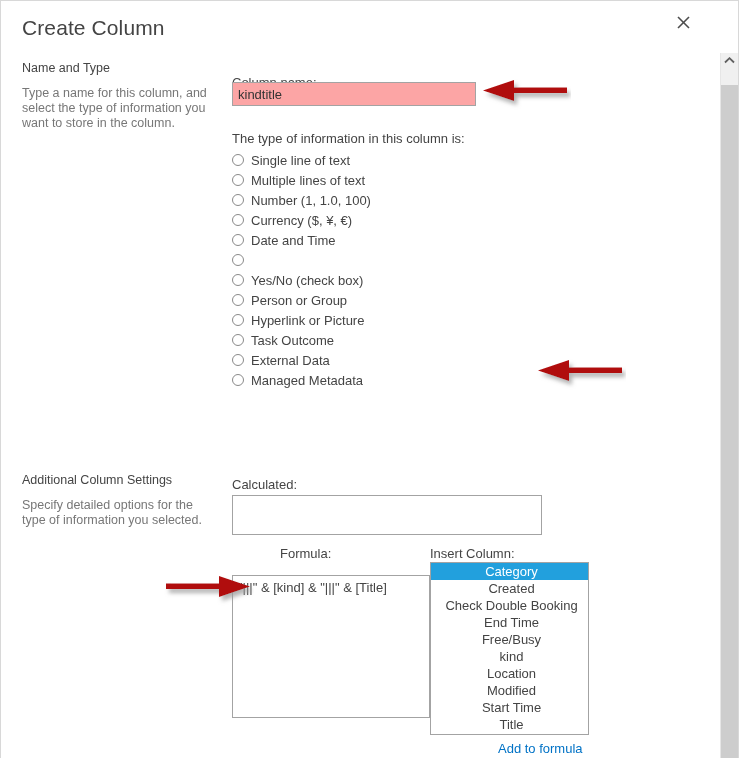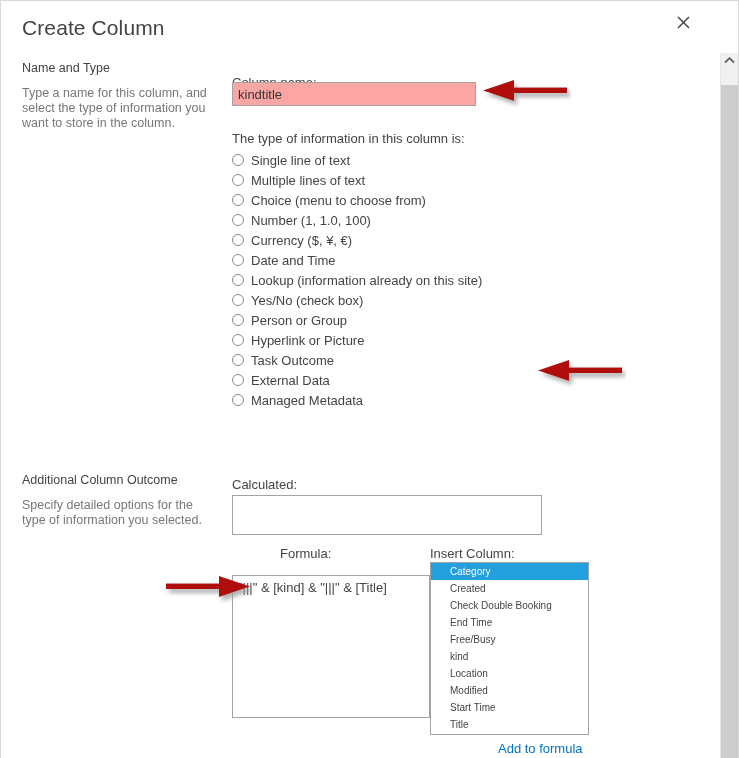--- a/index.html
+++ b/index.html
@@ -193,27 +193,28 @@
     left: 429px;
     top: 561px;
     width: 159px;
     height: 173px;
     box-sizing: border-box;
     border: 1px solid #a3a3a3;
     background: #ffffff;
     overflow: hidden;
   }
   .list-option {
-    font-size: 10px;
+    font-size: 13px;
     color: #444444;
     line-height: 17px;
     height: 17px;
-    padding-left: 19px;
+    padding-left: 4px;
     white-space: nowrap;
     cursor: default;
+    text-align: center;
   }
   .list-option.selected {
     background: #22a0dd;
     color: #ffffff;
   }
 
   #add-to-formula {
     position: absolute;
     left: 497px;
     top: 740px;
@@ -289,37 +290,32 @@
     <div class="radio-row">
       <span class="radio-mark"></span>
       <span class="radio-label">Single line of text</span>
     </div>
     <div class="radio-row">
       <span class="radio-mark"></span>
       <span class="radio-label">Multiple lines of text</span>
     </div>
     <div class="radio-row">
       <span class="radio-mark"></span>
-      <span class="radio-label">Choice (menu to choose from)</span>
-    </div>
-    <div class="radio-row">
-      <span class="radio-mark"></span>
       <span class="radio-label">Number (1, 1.0, 100)</span>
     </div>
     <div class="radio-row">
       <span class="radio-mark"></span>
       <span class="radio-label">Currency ($, ¥, €)</span>
     </div>
     <div class="radio-row">
       <span class="radio-mark"></span>
       <span class="radio-label">Date and Time</span>
     </div>
     <div class="radio-row">
       <span class="radio-mark"></span>
-      <span class="radio-label">Lookup (information already on this site)</span>
     </div>
     <div class="radio-row">
       <span class="radio-mark"></span>
       <span class="radio-label">Yes/No (check box)</span>
     </div>
     <div class="radio-row">
       <span class="radio-mark"></span>
       <span class="radio-label">Person or Group</span>
     </div>
     <div class="radio-row">
@@ -333,21 +329,21 @@
     <div class="radio-row">
       <span class="radio-mark"></span>
       <span class="radio-label">External Data</span>
     </div>
     <div class="radio-row">
       <span class="radio-mark"></span>
       <span class="radio-label">Managed Metadata</span>
     </div>
   </div>
 
-  <div class="section-heading" id="sec-additional-heading">Additional Column Outcome</div>
+  <div class="section-heading" id="sec-additional-heading">Additional Column Settings</div>
   <div class="section-desc" id="sec-additional-desc">Specify detailed options for the type of information you selected.</div>
 
   <div class="field-label" id="label-description">Calculated:</div>
   <textarea id="input-description" style=""></textarea>
 
   <div class="field-label" id="label-formula">Formula:</div>
   <textarea id="input-formula" style="">"|||" &amp; [kind] &amp; "|||" &amp; [Title]</textarea>
 
   <div class="field-label" id="label-insert-column">Insert Column:</div>
   <div id="insert-column-list">

